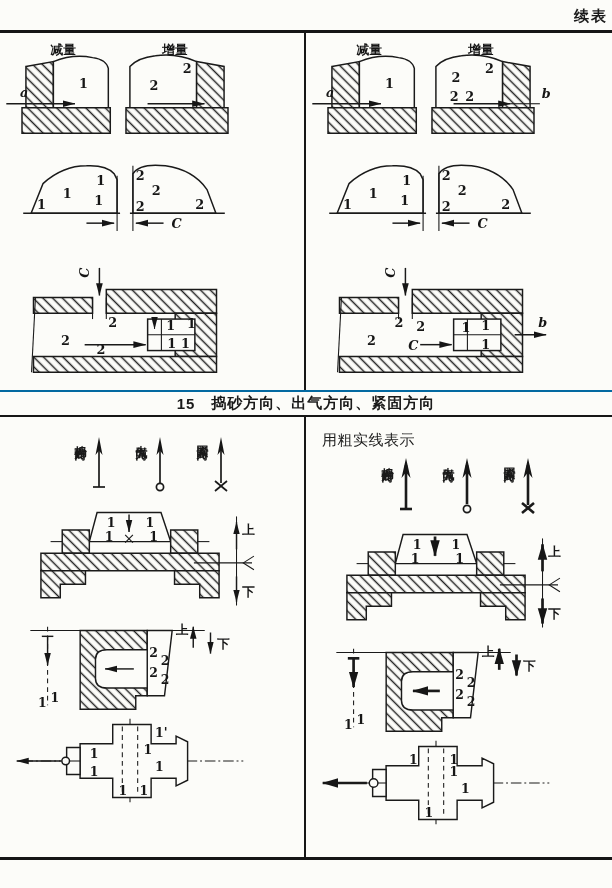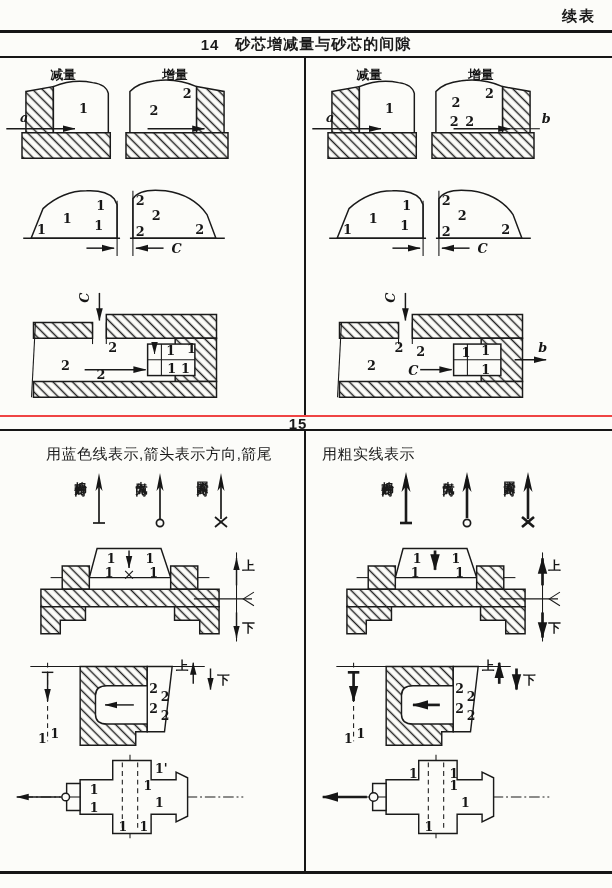--- a/index.html
+++ b/index.html
@@ -1,24 +1,24 @@
 <!DOCTYPE html>
 <html><head>
 <meta charset="utf-8">
 <style>
   *{margin:0;padding:0;box-sizing:border-box}
   html,body{background:#9a9a9a}
   .page{width:612px;height:888px;margin:0 auto;background:#fcfcf9;color:#1a1a1a;
         font-family:"Liberation Sans",sans-serif;overflow:hidden;position:relative}
-  .cont{height:30px;text-align:right;padding:7px 16px 0 0;font-weight:bold;font-size:15px;letter-spacing:2px}
+  .cont{height:30px;text-align:right;padding:7px 4px 0 0;font-weight:bold;font-size:15px;letter-spacing:2px}
   .tbl{border-top:3px solid #161616;border-bottom:3px solid #161616}
   .hdr{height:25px;display:flex;justify-content:center;align-items:center;
        font-weight:bold;font-size:15px;border-bottom:2px solid #161616;letter-spacing:1px}
   .hdr .num{margin-right:16px}
-  .h15{height:16px;border-top:2px solid #ef4444}
+  .h15{height:27px;border-top:2px solid #0369a1}
   .body{display:flex}
   .b14{height:357px}
   .b15{height:440px}
   .col{width:50%;display:flex;flex-direction:column;align-items:flex-start}
   .col.lft{border-right:2px solid #161616}
   .m6{margin-top:6px}.m10{margin-top:10px}.m26{margin-top:26px}
   svg text{font-family:"DejaVu Serif",serif;font-size:13px;font-weight:bold;fill:#161616}
   svg text.it{font-style:italic}
   svg text.cjk{font-family:"Liberation Sans",sans-serif;font-size:13px;font-weight:bold}
   .s{stroke:#1a1a1a;stroke-width:1.5;fill:none}
@@ -55,24 +55,20 @@
     </marker>
   </defs>
 </svg>
 
 <div class="page">
 
   <div class="cont">续表</div>
 
   <div class="tbl">
 
-    <div class="hdr">
-      <span class="num">14</span>
-      <span>砂芯增减量与砂芯的间隙</span>
-    </div>
 
     <div class="body b14">
 
       <div class="col lft">
 
         <svg class="m6" width="250" height="103" viewBox="0 0 250 105">
           <text class="cjk" x="62" y="15" text-anchor="middle">减量</text>
           <text class="cjk" x="176" y="15" text-anchor="middle">增量</text>
           <g>
             <path class="h" d="M24,28 L52,23 L52,70 L24,70 Z"></path>
@@ -230,27 +226,27 @@
             <line class="ar" x1="114" y1="84" x2="146" y2="84" marker-end="url(#ah)"></line>
             <line class="ar" x1="210" y1="74" x2="242" y2="74" marker-end="url(#ah)"></line>
             <text class="it" x="234" y="66">b</text>
           </g>
         </svg>
       </div>
     </div>
 
     <div class="hdr h15">
       <span class="num">15</span>
+      <span>捣砂方向、出气方向、紧固方向</span>
     </div>
 
     <div class="body b15">
 
       <div class="col lft">
         <div class="note">
-          <div class="l1">用蓝色线表示,箭头表示方向,箭尾</div>
         </div>
 
         <div class="legend">
           <div class="legend-item">
             <span class="vtext">捣砂方向</span>
             <svg width="18" height="60" viewBox="0 0 18 60">
               <line class="lg" x1="9" y1="8" x2="9" y2="52"></line>
               <path d="M9,2 L5.5,20 L9,15.5 L12.5,20 Z" fill="#161616"></path>
               <line class="lg" x1="3" y1="52" x2="15" y2="52"></line>
             </svg>

